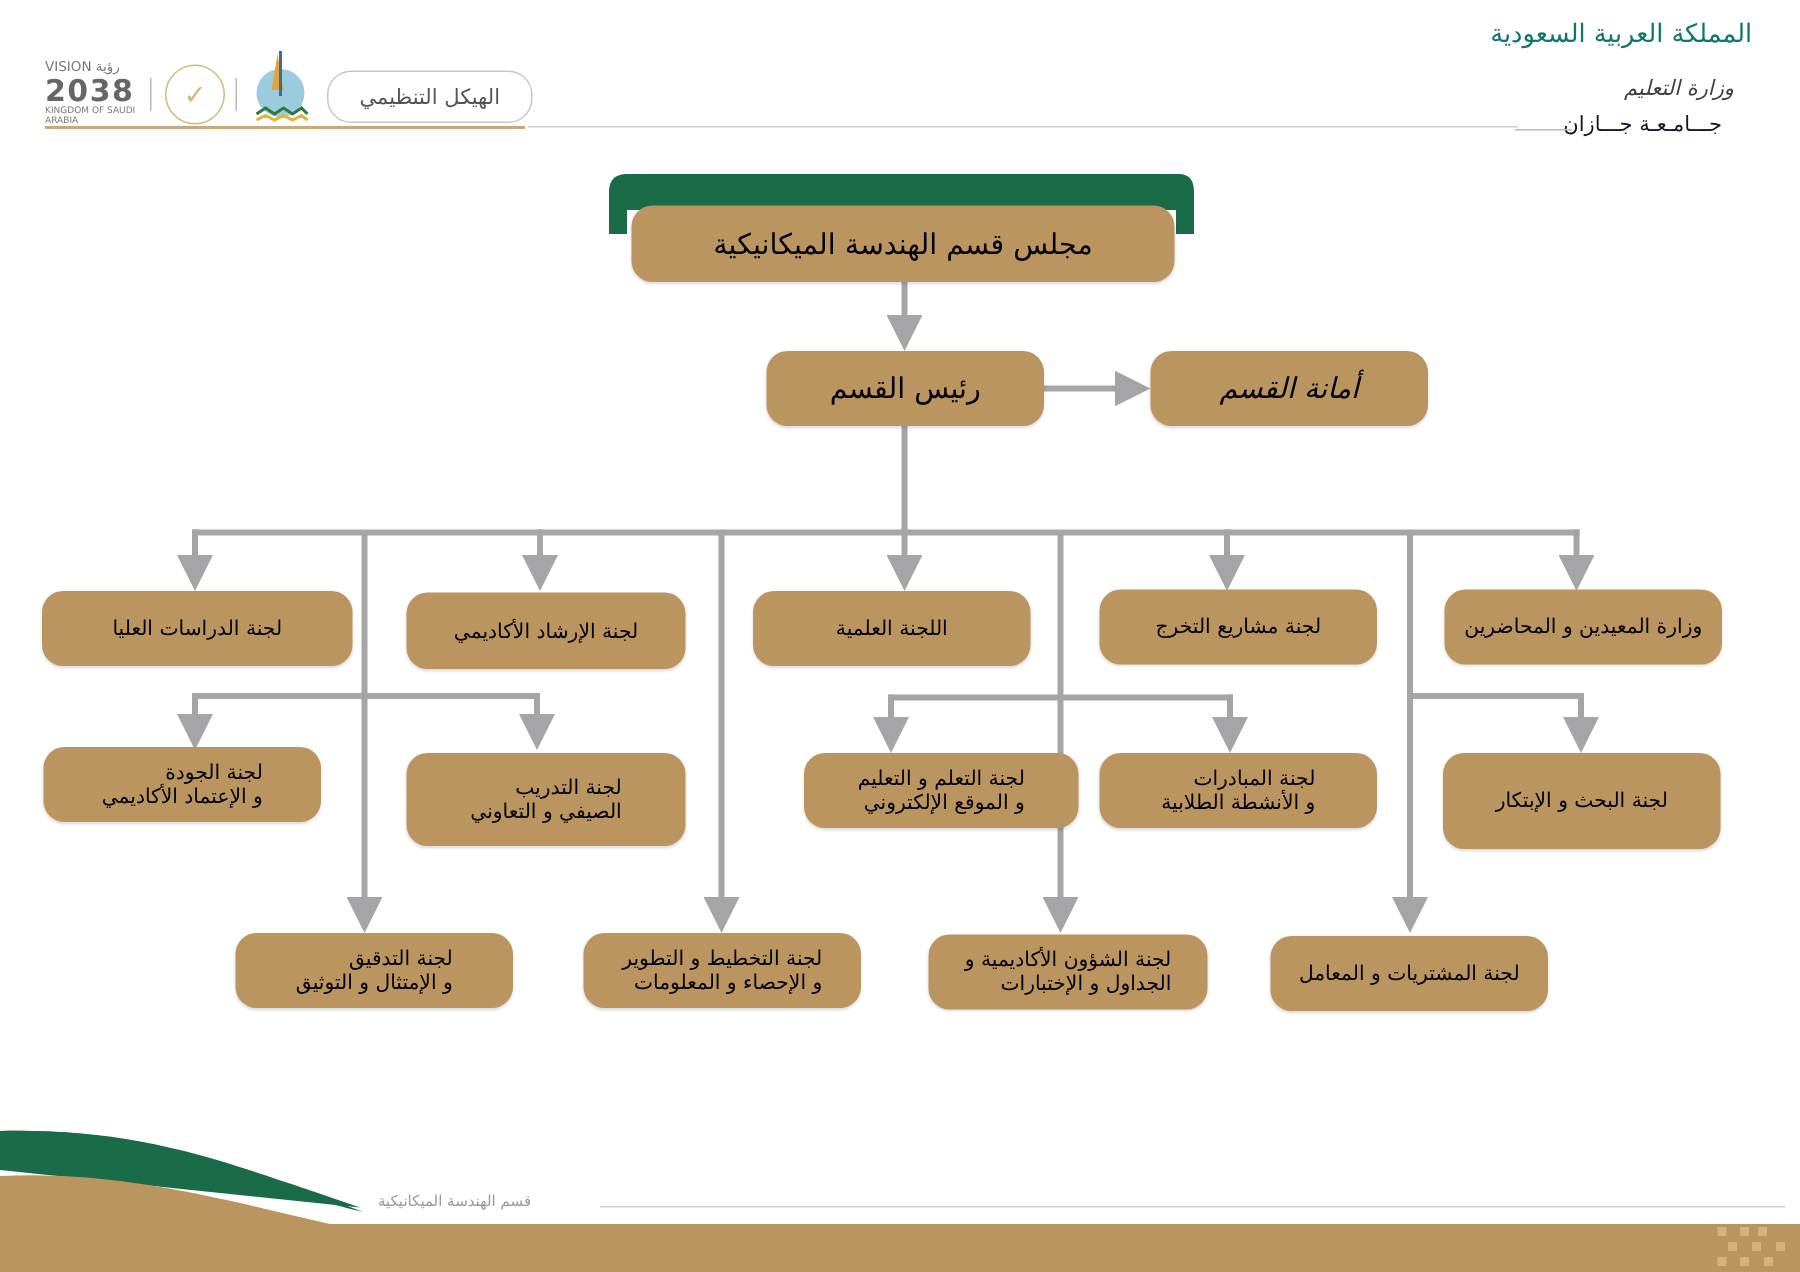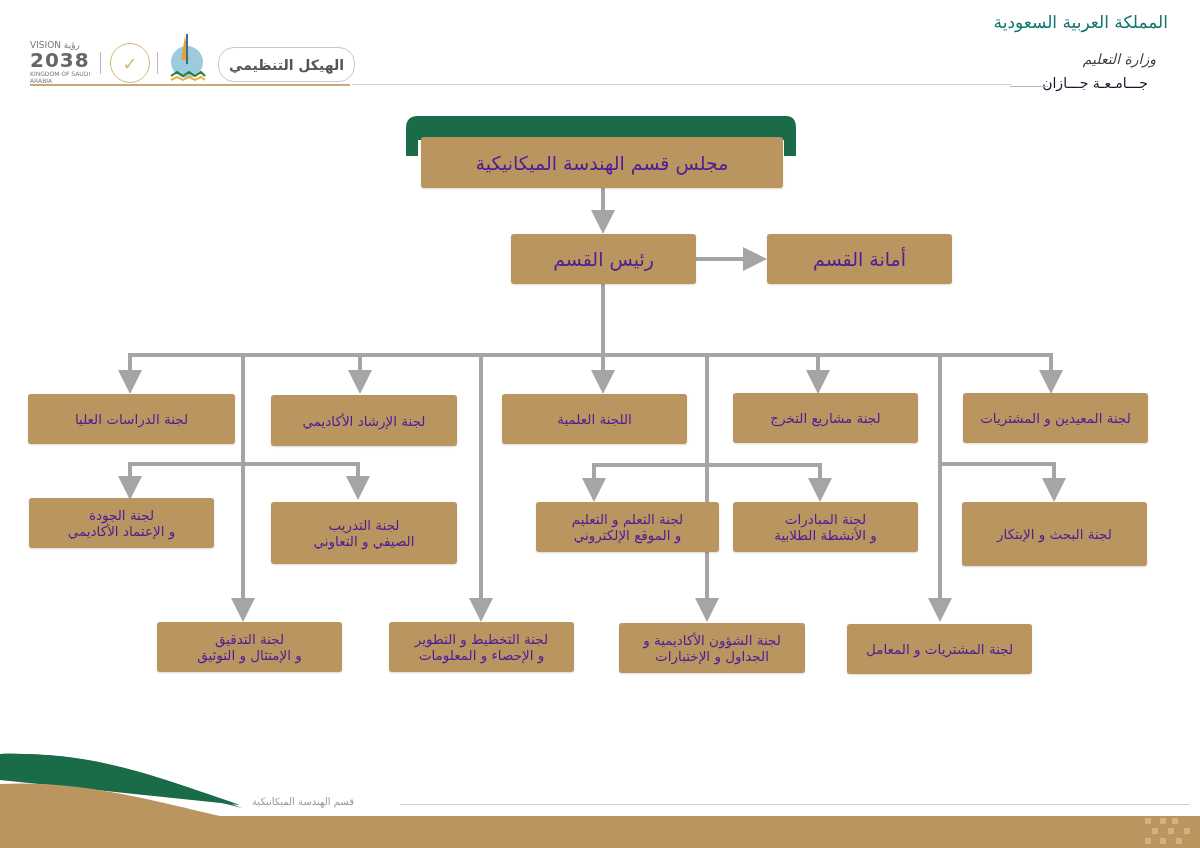--- a/index.html
+++ b/index.html
@@ -1,22 +1,22 @@
 <!DOCTYPE html>
 <html><head>
 <meta charset="utf-8">
 <style>
   html,body{margin:0;padding:0;}
   body{width:1200px;height:848px;position:relative;overflow:hidden;background:#ffffff;font-family:"DejaVu Sans",sans-serif;}
   .abs{position:absolute;}
-  .box{position:absolute;background:#bb9560;color:#4c1d95;border-radius:3px;display:flex;align-items:center;justify-content:center;text-align:center;direction:rtl;font-size:13.5px;line-height:16px;box-shadow:0 1px 2px rgba(0,0,0,0.15);}
+  .box{position:absolute;background:#bb9560;color:#000000;border-radius:14px;display:flex;align-items:center;justify-content:center;text-align:right;direction:rtl;font-size:13.5px;line-height:16px;box-shadow:0 1px 2px rgba(0,0,0,0.15);}
   .box.big{font-size:19px;}
   .box span{white-space:pre-line;}
   svg.lines{position:absolute;left:0;top:0;}
-  .hdr-pill{position:absolute;left:218px;top:47px;width:135px;height:33px;border:1.5px solid #c8c8c8;border-radius:16px;display:flex;align-items:center;justify-content:center;color:#555;font-size:14px;font-weight:bold;direction:rtl;background:#fff;}
+  .hdr-pill{position:absolute;left:218px;top:47px;width:135px;height:33px;border:1.5px solid #c8c8c8;border-radius:16px;display:flex;align-items:center;justify-content:center;color:#555;font-size:14px;font-weight:normal;direction:rtl;background:#fff;}
   .hdr-line{position:absolute;left:30px;top:84px;width:320px;height:2px;background:#c9a97c;}
   .hdr-line2{position:absolute;left:352px;top:84px;width:660px;height:1px;background:#d0d0d0;}
   .vision{position:absolute;left:30px;top:40px;width:64px;height:44px;color:#777;font-size:9px;}
   .vision .yr{font-size:20px;font-weight:bold;color:#666;letter-spacing:1px;line-height:20px;}
   .sep{position:absolute;top:52px;width:1px;height:22px;background:#bbb;}
   .accredit{position:absolute;left:110px;top:43px;width:38px;height:38px;border:1.5px solid #d6b874;border-radius:50%;color:#d6b874;font-size:18px;display:flex;align-items:center;justify-content:center;}
   .uni-logo{position:absolute;left:167px;top:32px;width:40px;height:52px;}
   .ksa-title{position:absolute;right:32px;top:12px;font-family:"DejaVu Serif",serif;font-size:17px;color:#0f766e;direction:rtl;}
   .ministry{position:absolute;right:44px;top:51px;font-size:14px;color:#404040;direction:rtl;font-style:italic;}
   .uni-name{position:absolute;right:52px;top:75px;font-size:14px;color:#0f172a;direction:rtl;letter-spacing:3px;}
@@ -92,38 +92,38 @@
 <svg class="abs" style="left:406px;top:114px" width="392" height="44">
   <path d="M0,42 L0,14 Q0,2 12,2 L380,2 Q390,2 390,14 L390,42 L378,42 L378,26 L12,26 L12,42 Z" fill="#1a6b48"></path>
 </svg>
 <div class="box big" style="left:421px;top:137px;width:362px;height:51px;">
     <span>مجلس قسم الهندسة الميكانيكية</span>
   </div>
 
 <div class="box big" style="left:511px;top:234px;width:185px;height:50px;">
     <span>رئيس القسم</span>
   </div>
-<div class="box big" style="left:767px;top:234px;width:185px;height:50px;">
+<div class="box big" style="left:767px;top:234px;width:185px;height:50px;font-style:italic;">
     <span>أمانة القسم</span>
   </div>
 
 <div class="box" style="left:28px;top:394px;width:207px;height:50px;">
     <span>لجنة الدراسات العليا</span>
   </div>
 <div class="box" style="left:271px;top:395px;width:186px;height:51px;">
     <span>لجنة الإرشاد الأكاديمي</span>
   </div>
 <div class="box" style="left:502px;top:394px;width:185px;height:50px;">
     <span>اللجنة العلمية</span>
   </div>
 <div class="box" style="left:733px;top:393px;width:185px;height:50px;">
     <span>لجنة مشاريع التخرج</span>
   </div>
 <div class="box" style="left:963px;top:393px;width:185px;height:50px;">
-    <span>لجنة المعيدين و المشتريات</span>
+    <span>وزارة المعيدين و المحاضرين</span>
   </div>
 
 <div class="box" style="left:29px;top:498px;width:185px;height:50px;">
     <span>لجنة الجودة
 و الإعتماد الأكاديمي</span>
   </div>
 <div class="box" style="left:271px;top:502px;width:186px;height:62px;">
     <span>لجنة التدريب
 الصيفي و التعاوني</span>
   </div>

